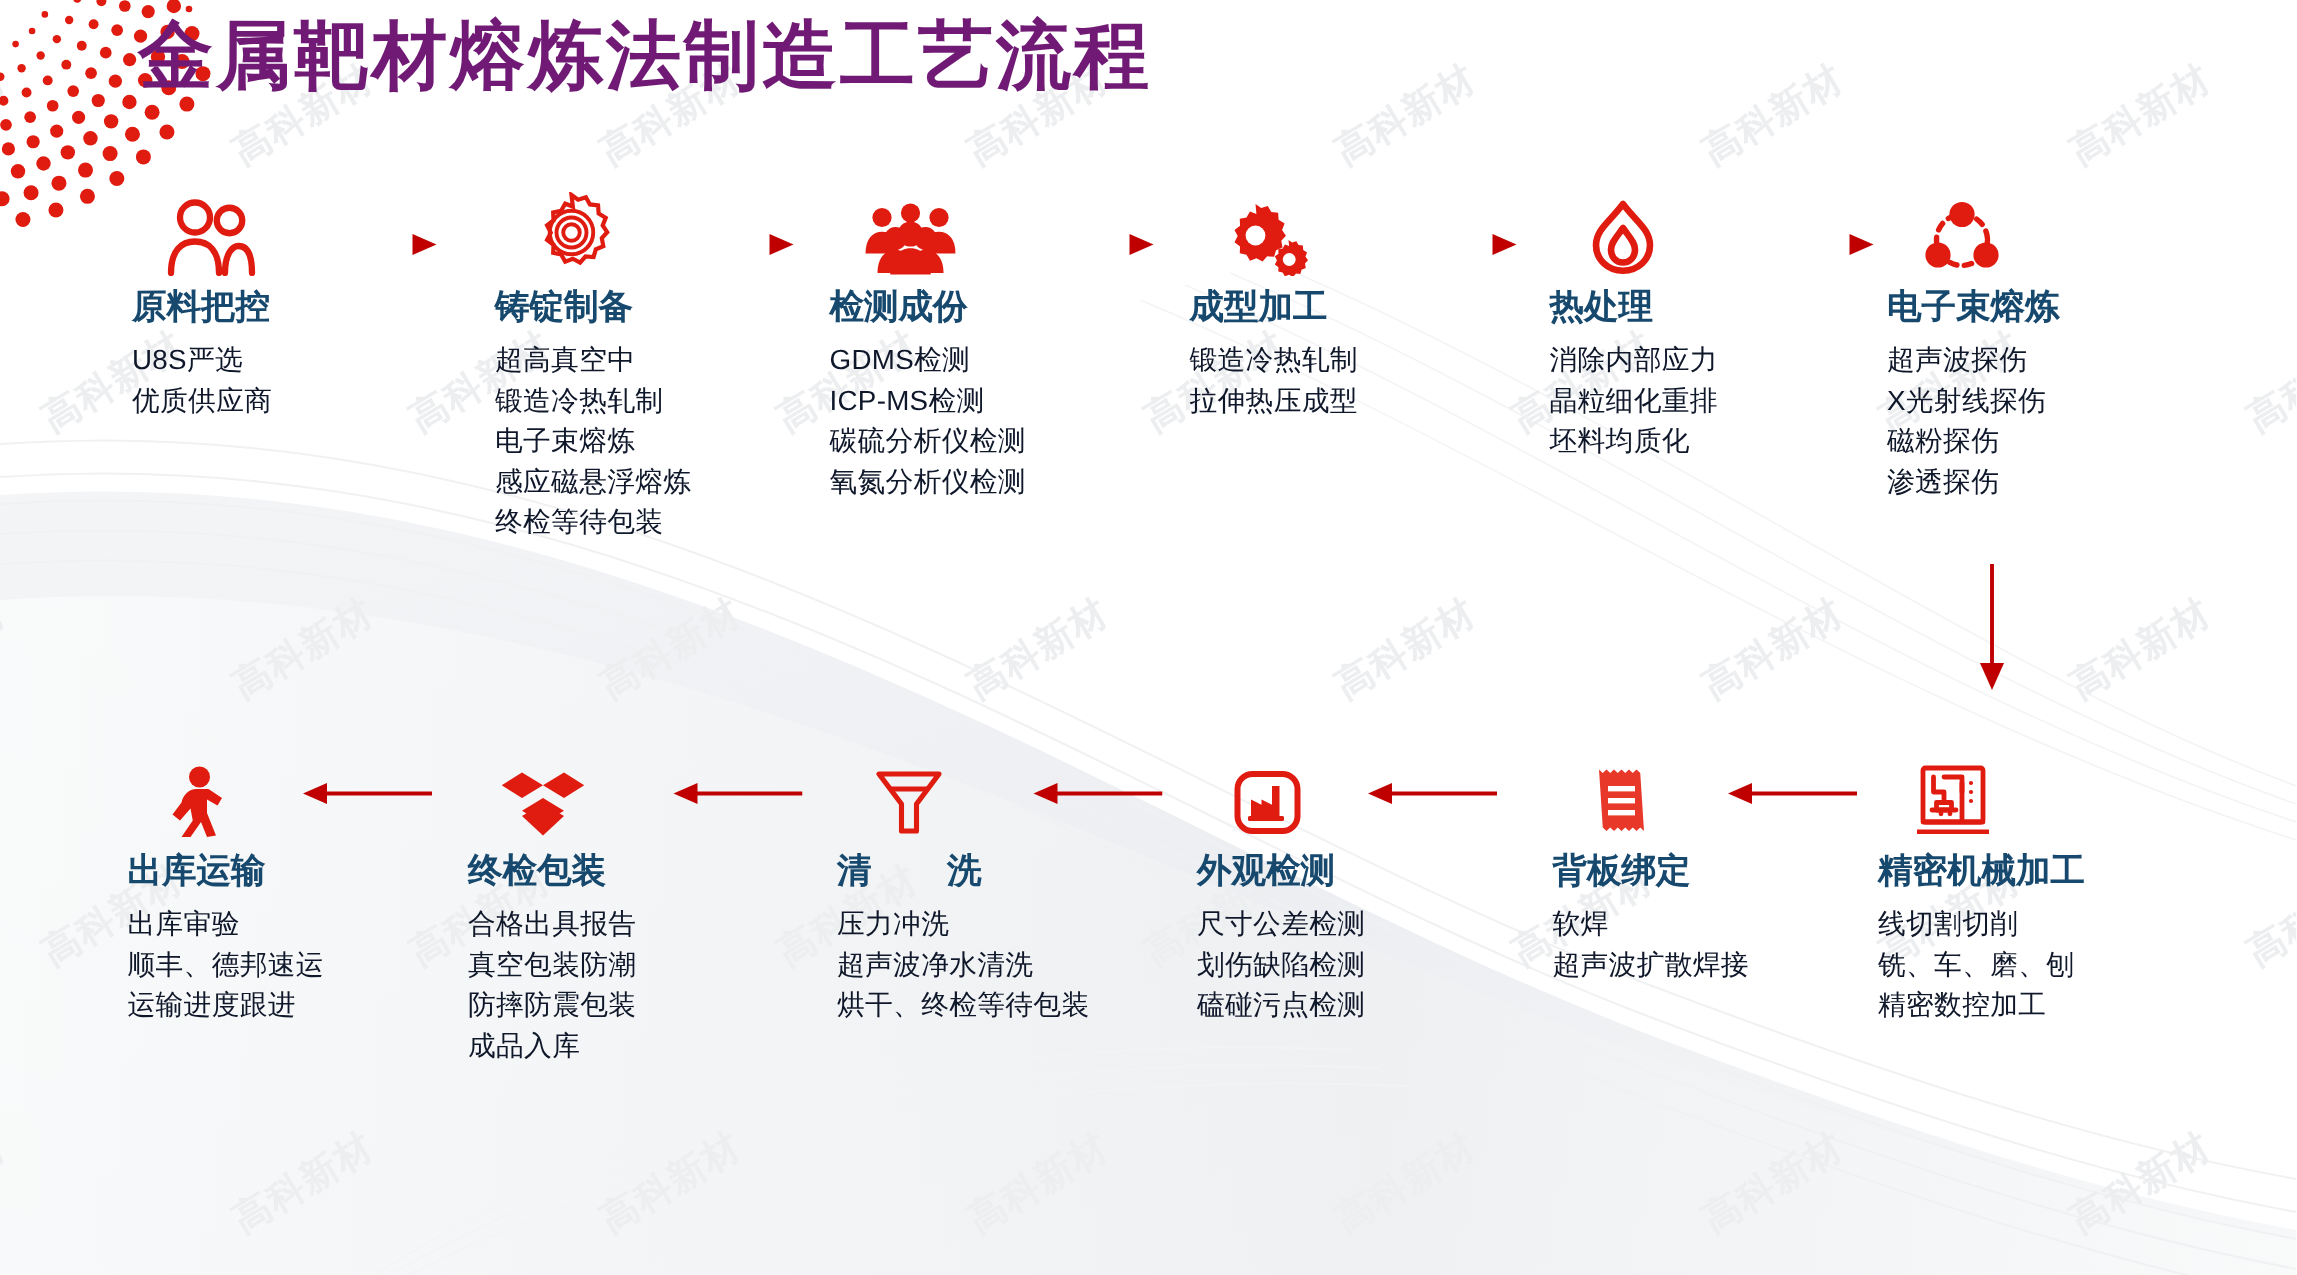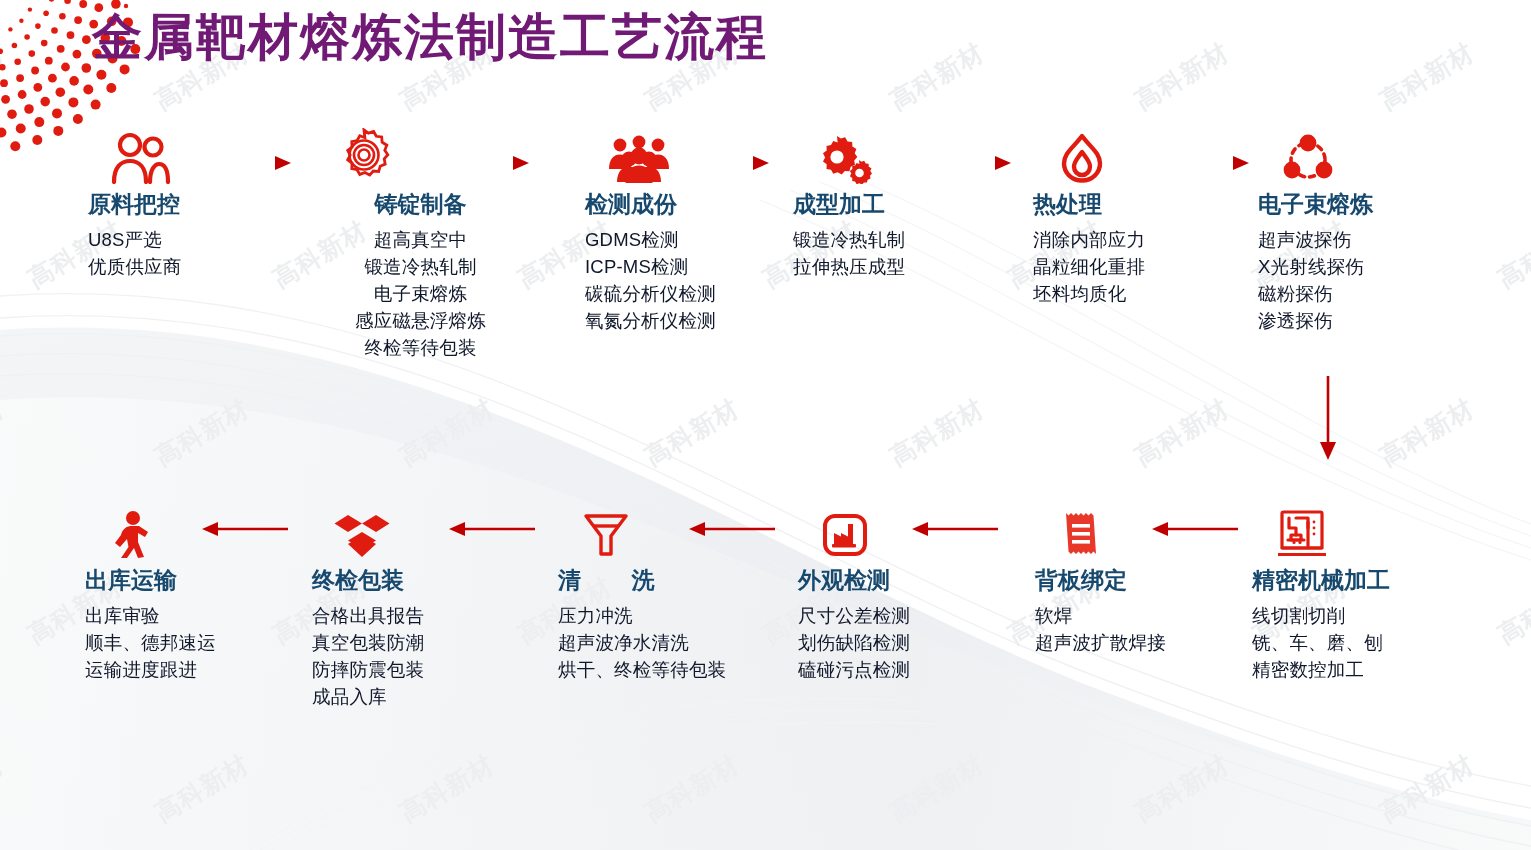--- a/index.html
+++ b/index.html
@@ -285,42 +285,42 @@
         </g>
       </svg>
     </div>
     <div class="step-title">原料把控</div>
     <ul class="step-items">
       <li>U8S严选</li>
       <li>优质供应商</li>
     </ul>
   </div>
 
-  <div class="step" style="left:313px; top:128px;text-align:center;">
+  <div class="step" style="left:330px; top:128px;">
     <div class="step-icon">
       <svg width="58" height="56" viewBox="0 0 58 56">
         <g fill="none" stroke="#e01b10" stroke-width="2.6">
           <path d="M29 2 l4.4 3.1 5.2-1.6 2.7 4.8 5.4 .6 .4 5.4 4.7 2.9 -2 5.1 3 4.5 -3.6 4 1 5.3 -5 2.1 -1.5 5.2 -5.4 -.4 -3.6 4.1 -4.8-2.6 -5.1 1.9 -2.7-4.7 -5.3-1.1 .2-5.4 -4.3-3.3 2.5-4.8 -2.5-4.8 4.3-3.3 -.2-5.4 5.3-1.1 2.7-4.7 5.1 1.9z" stroke-width="2.8"></path>
           <circle cx="29" cy="27" r="14.5"></circle>
           <circle cx="29" cy="27" r="10"></circle>
           <circle cx="29" cy="27" r="5.5"></circle>
         </g>
       </svg>
     </div>
     <div class="step-title">铸锭制备</div>
     <ul class="step-items">
       <li>超高真空中</li>
       <li>锻造冷热轧制</li>
       <li>电子束熔炼</li>
       <li>感应磁悬浮熔炼</li>
       <li>终检等待包装</li>
     </ul>
   </div>
 
-  <div class="step" style="left:553px; top:128px;margin-left:32px;">
+  <div class="step" style="left:553px; top:128px;">
     <div class="step-icon">
       <svg width="64" height="50" viewBox="0 0 64 50">
         <g fill="#e01b10">
           <circle cx="13" cy="11" r="6.4"></circle>
           <circle cx="32" cy="8" r="6.4"></circle>
           <circle cx="51" cy="11" r="6.4"></circle>
           <path d="M2 35 C2 25 7 20.5 13 20.5 C19 20.5 24 25 24 35z"></path>
           <path d="M40 35 C40 25 45 20.5 51 20.5 C57 20.5 62 25 62 35z"></path>
           <circle cx="22" cy="25" r="7.6"></circle>
           <circle cx="42" cy="25" r="7.6"></circle>

